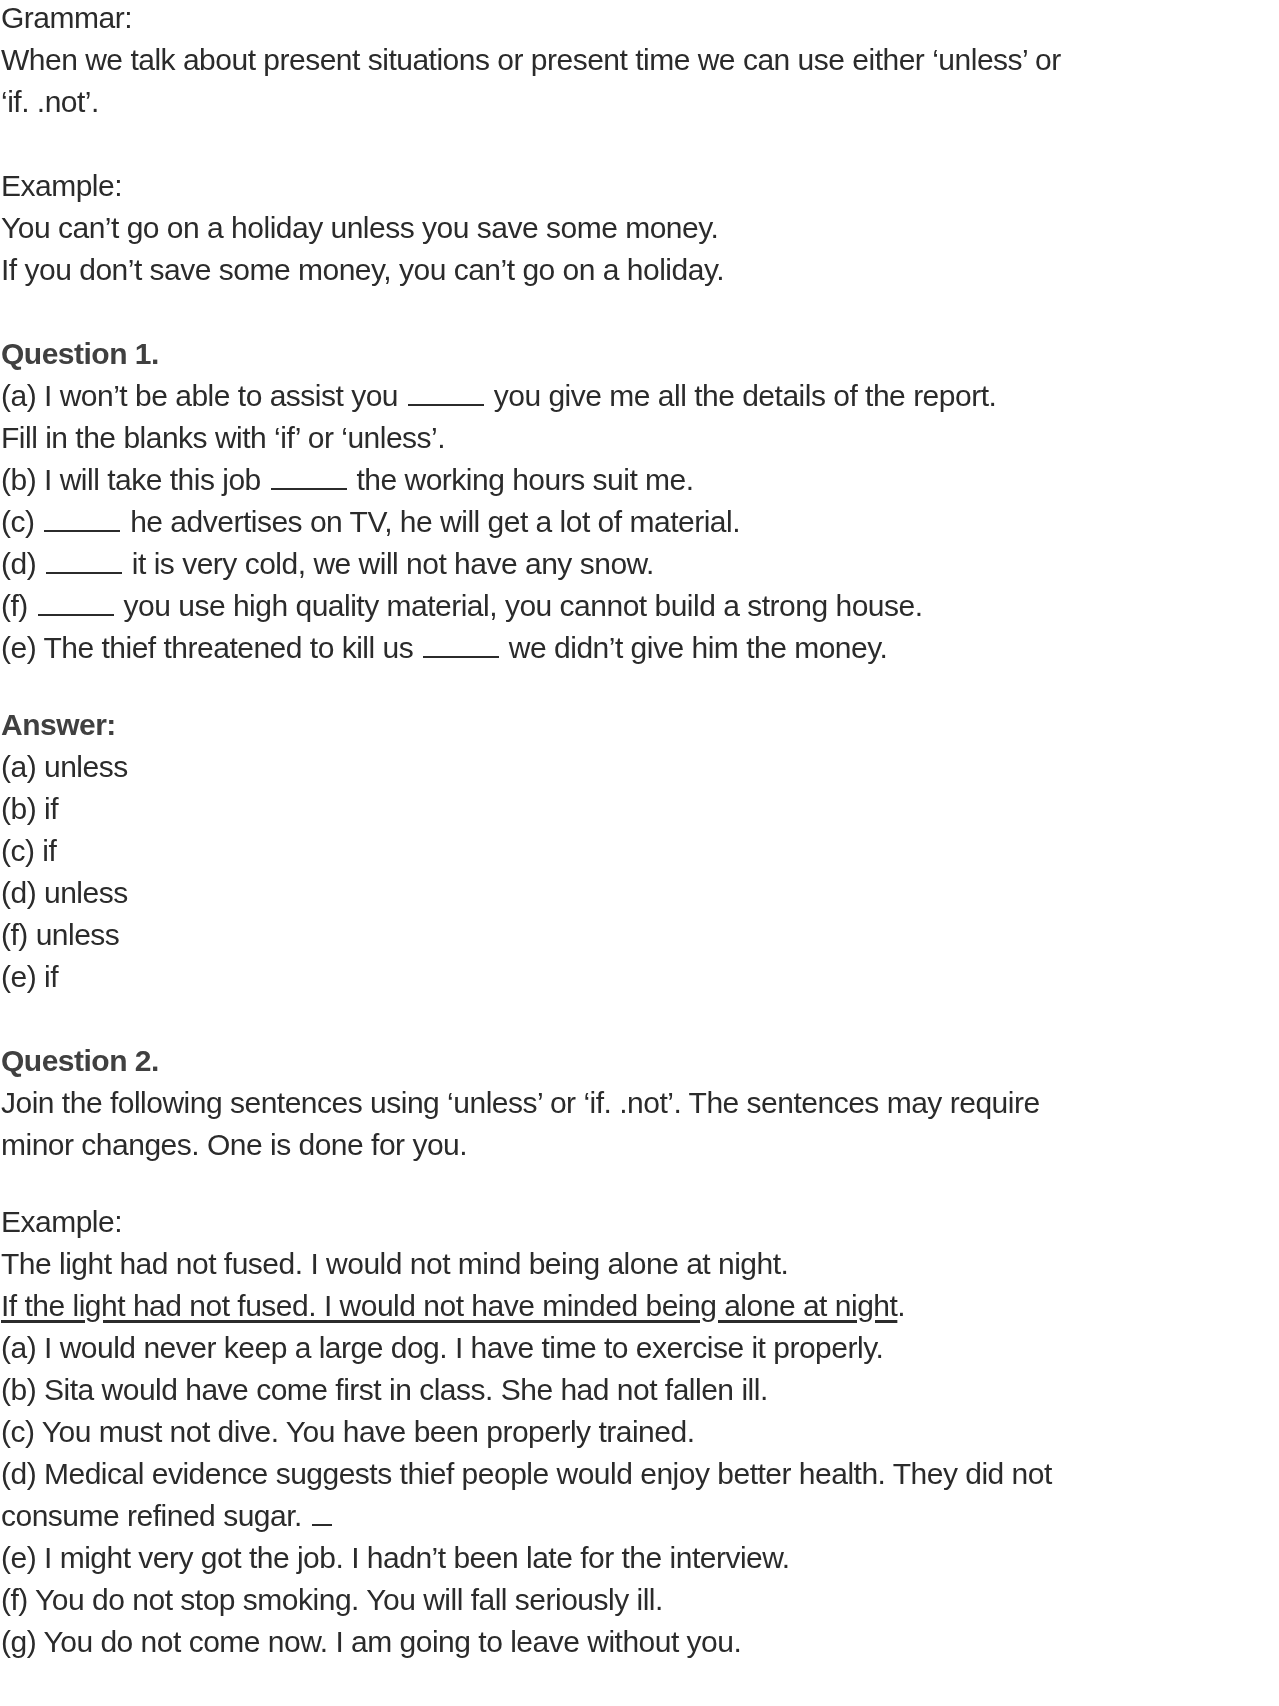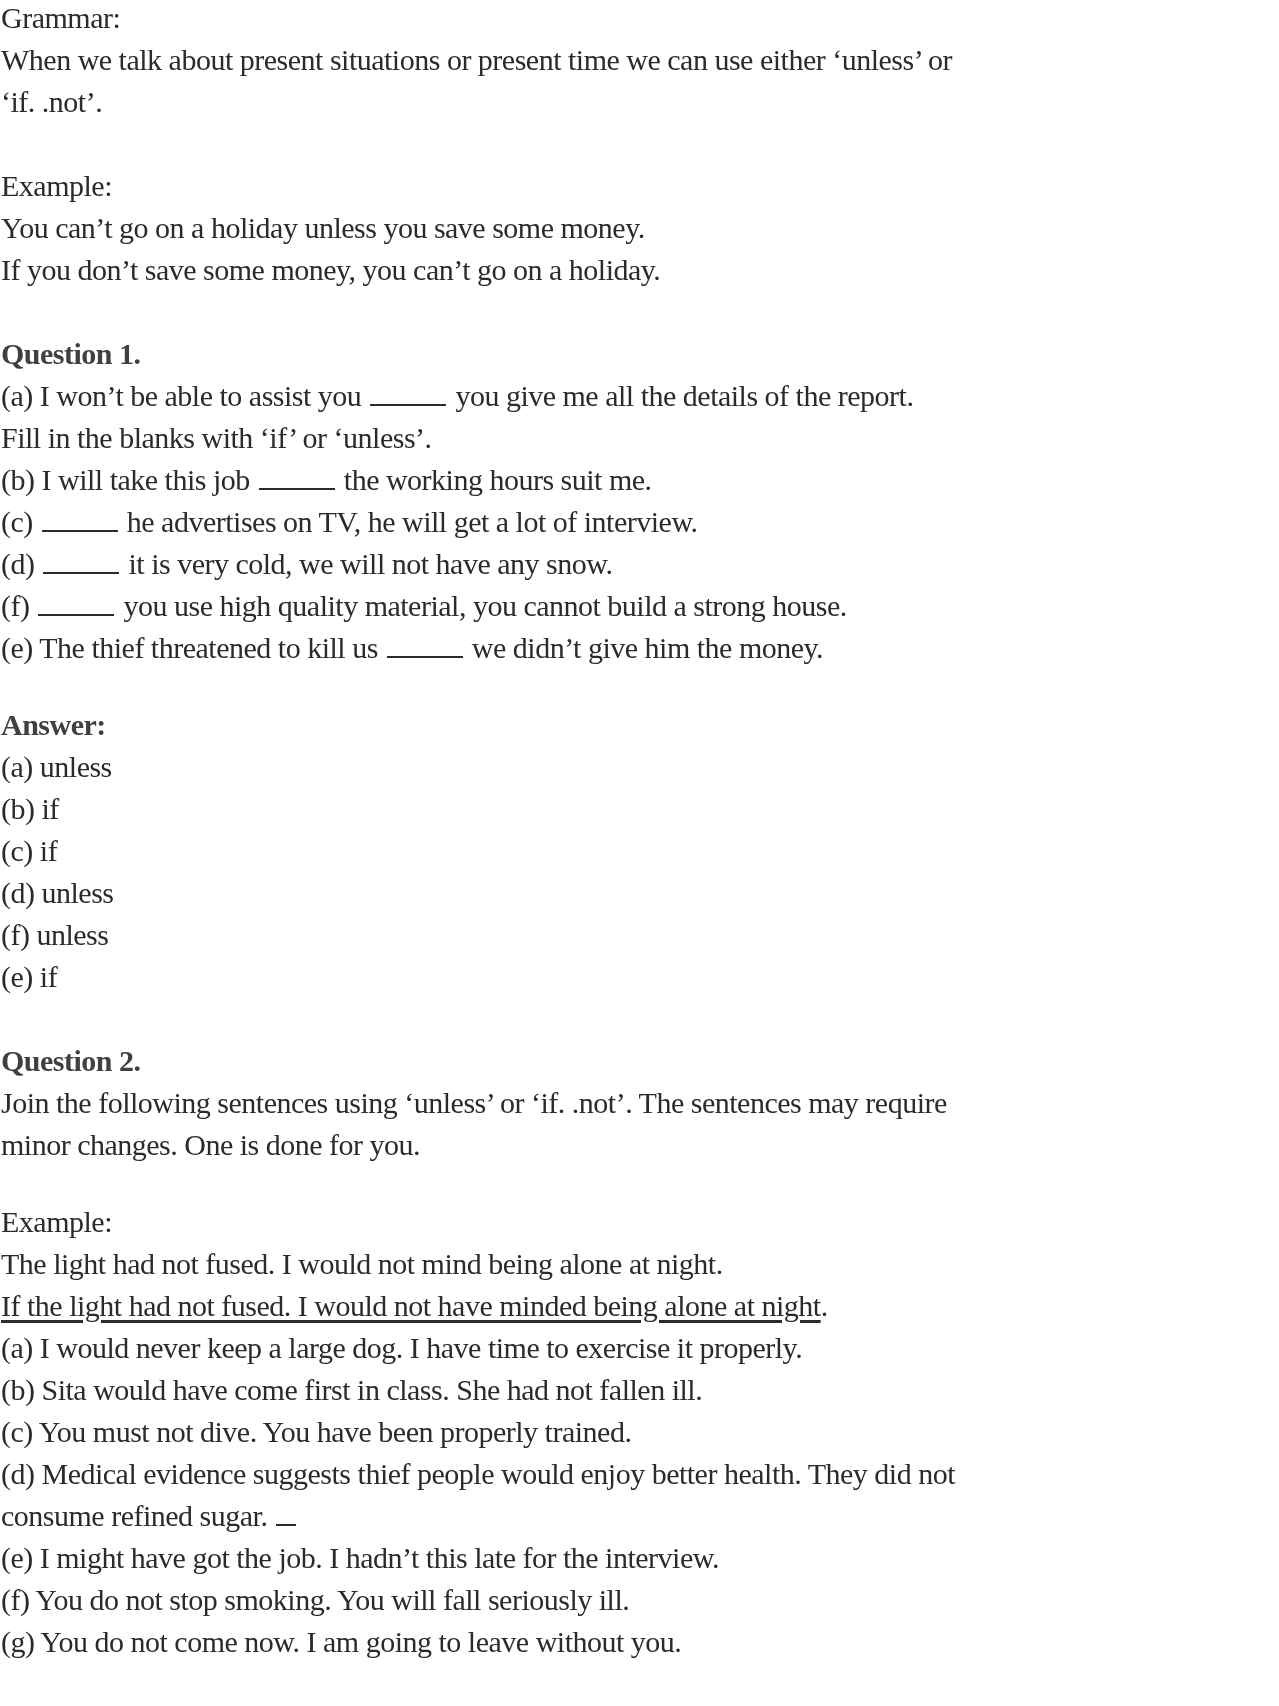--- a/index.html
+++ b/index.html
@@ -12,21 +12,21 @@
     position: relative;
   }
   .page {
     position: absolute;
     left: 1px;
     top: 0;
     width: 1278px;
     font-size: 30px;
     line-height: 42px;
     letter-spacing: -0.5px;
-    font-family: Liberation Serif, serif;
+    font-family: Liberation Sans, sans-serif;
   }
   .line { white-space: nowrap; height: 42px; }
   .gap { height: 42px; }
   .bold { font-weight: bold; color: #404040; }
   .underline { text-decoration: underline; text-underline-offset: 4px; }
   .blank { display: inline-block; width: 76px; border-bottom: 2px solid #2b2b2b; height: 24px; vertical-align: baseline; margin: 0 2px; }
   .blank-short { display: inline-block; width: 20px; border-bottom: 2px solid #2b2b2b; height: 24px; vertical-align: baseline; margin: 0 2px; }
 </style>
 </head>
 <body>
@@ -41,21 +41,21 @@
   <div class="line">Example:</div>
   <div class="line">You can’t go on a holiday unless you save some money.</div>
   <div class="line">If you don’t save some money, you can’t go on a holiday.</div>
   <div class="gap"></div>
 
   <div class="line bold">Question 1.</div>
   <div class="line"><span>(a) I won’t be able to assist you </span><span class="blank"></span><span> you give me all the details of the report.</span></div>
 
   <div class="line">Fill in the blanks with ‘if’ or ‘unless’.</div>
   <div class="line"><span>(b) I will take this job </span><span class="blank"></span><span> the working hours suit me.</span></div>
-  <div class="line"><span>(c) </span><span class="blank"></span><span> he advertises on TV, he will get a lot of interview.</span></div>
+  <div class="line"><span>(c) </span><span class="blank"></span><span> he advertises on TV, he will get a lot of material.</span></div>
   <div class="line"><span>(d) </span><span class="blank"></span><span> it is very cold, we will not have any snow.</span></div>
   <div class="line"><span>(f) </span><span class="blank"></span><span> you use high quality material, you cannot build a strong house.</span></div>
   <div class="line"><span>(e) The thief threatened to kill us </span><span class="blank"></span><span> we didn’t give him the money.</span></div>
   <div class="gap" style="height:35px"></div>
 
   <div class="line bold">Answer:</div>
   <div class="line">(a) unless</div>
   <div class="line">(b) if</div>
   <div class="line">(c) if</div>
   <div class="line">(d) unless</div>
@@ -70,17 +70,17 @@
 
   <div class="line">Example:</div>
   <div class="line">The light had not fused. I would not mind being alone at night.</div>
   <div class="line"><span class="underline">If the light had not fused. I would not have minded being alone at night</span><span>.</span></div>
 
   <div class="line">(a) I would never keep a large dog. I have time to exercise it properly.</div>
   <div class="line">(b) Sita would have come first in class. She had not fallen ill.</div>
   <div class="line">(c) You must not dive. You have been properly trained.</div>
   <div class="line">(d) Medical evidence suggests thief people would enjoy better health. They did not</div>
   <div class="line"><span>consume refined sugar. </span><span class="blank-short"></span></div>
-  <div class="line">(e) I might have got the job. I hadn’t this late for the interview.</div>
+  <div class="line">(e) I might very got the job. I hadn’t been late for the interview.</div>
   <div class="line">(f) You do not stop smoking. You will fall seriously ill.</div>
   <div class="line">(g) You do not come now. I am going to leave without you.</div>
 
 </div>
 
 </body></html>

